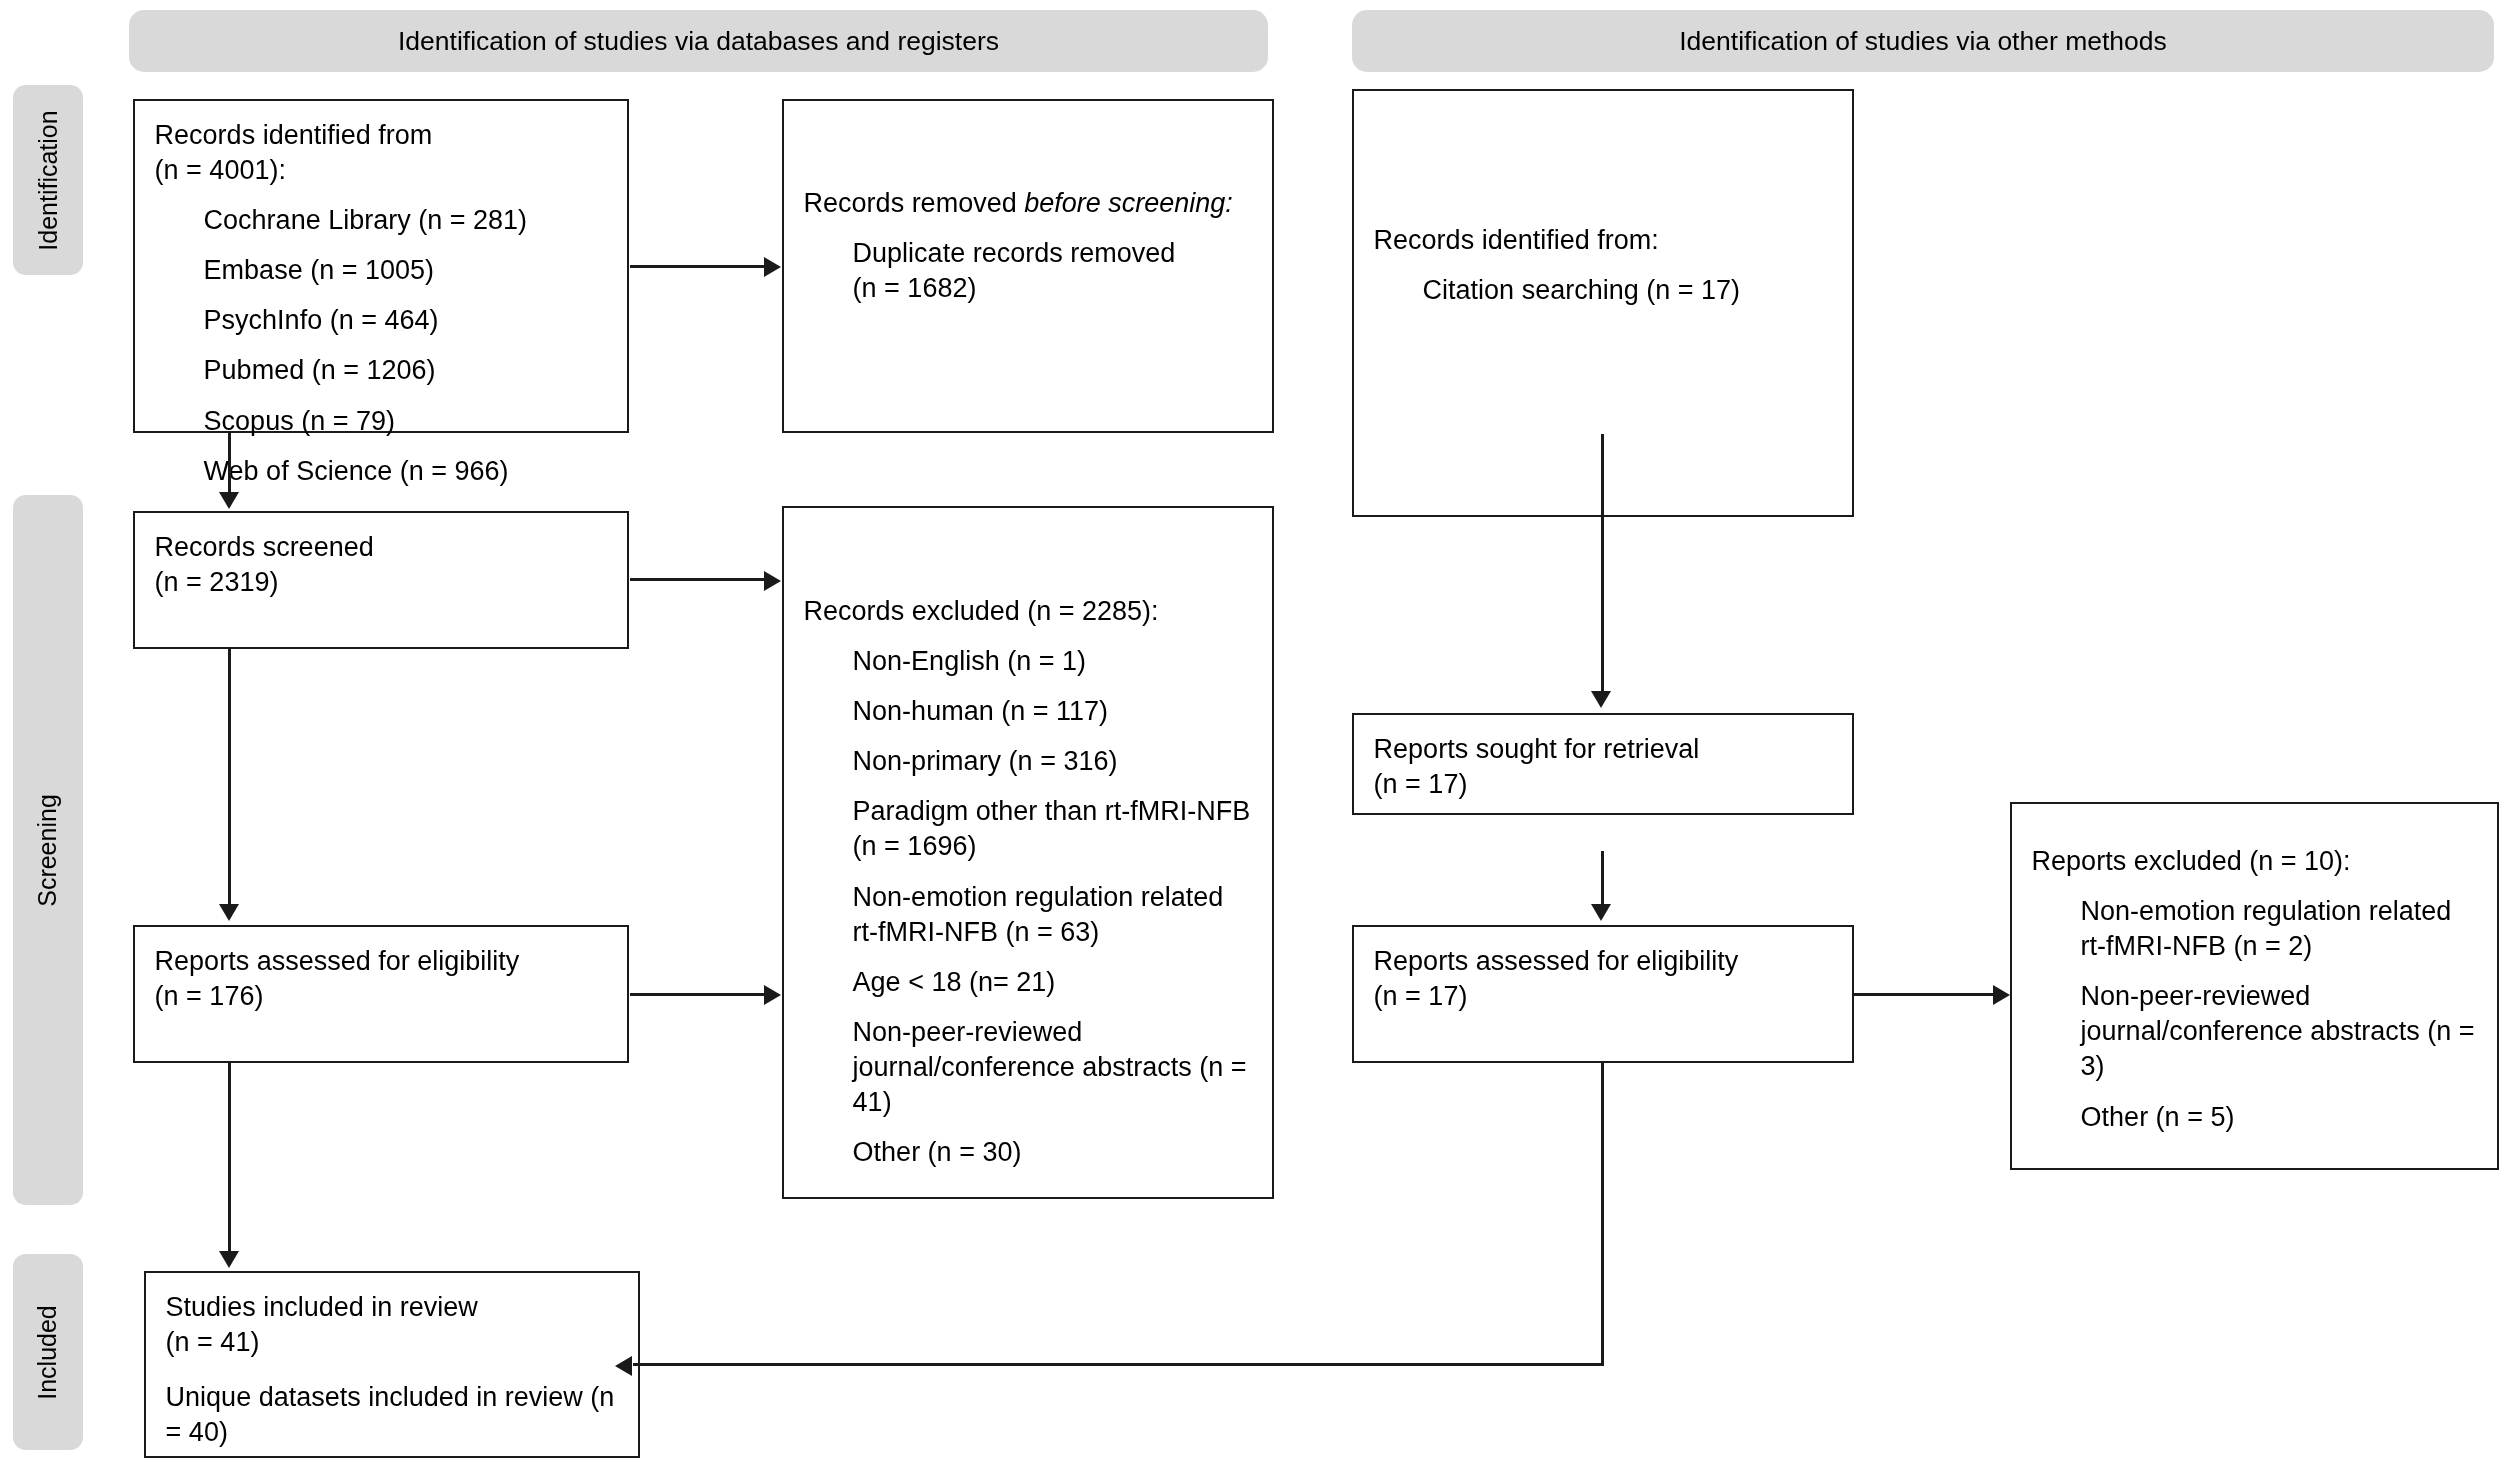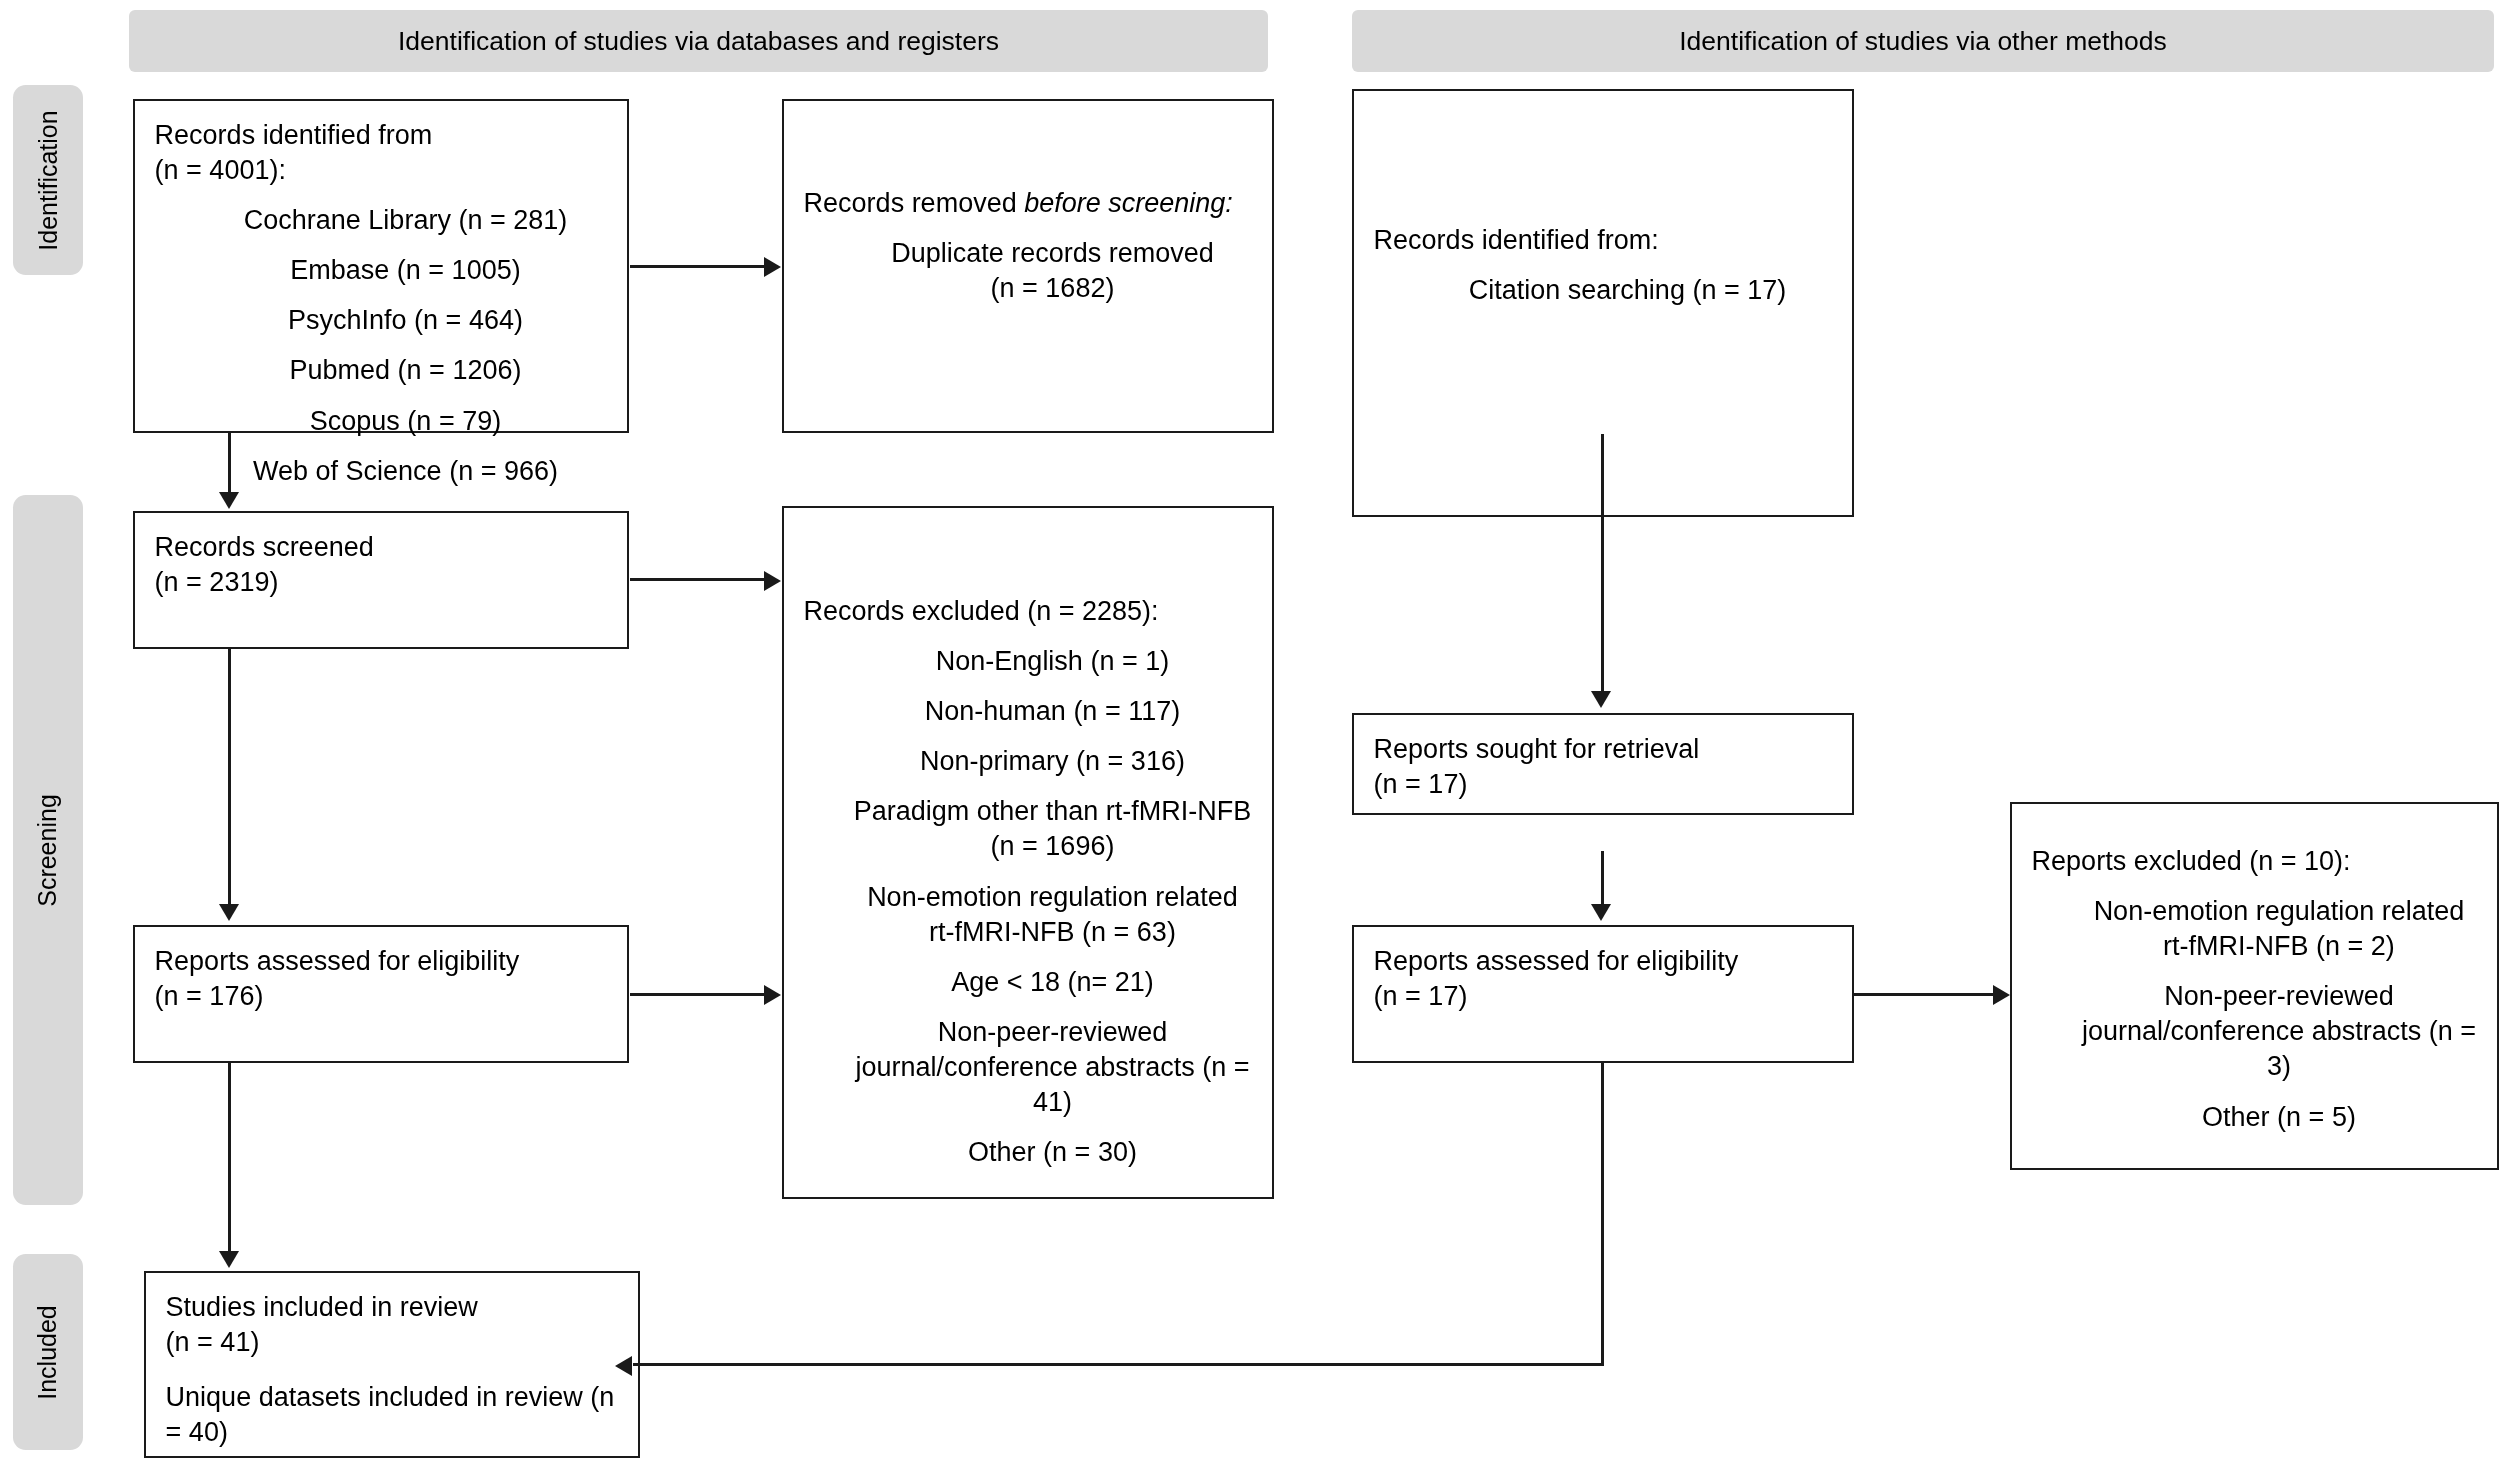--- a/index.html
+++ b/index.html
@@ -1,37 +1,37 @@
 <!DOCTYPE html>
 <html style="font-size:9.2px"><head>
 <meta charset="utf-8">
 <style>
   html,body{margin:0;padding:0;background:#ffffff;}
   body{font-family:"Liberation Sans",sans-serif;}
   #stage{position:relative;width:2512px;height:1471px;background:#fff;overflow:hidden;}
 
   .phase-bar{
-    position:absolute;background:#d9d9d9;border-radius:6px;
+    position:absolute;background:#d9d9d9;border-radius:15px;
     display:flex;align-items:center;justify-content:center;
     color:#000;font-size:26.5px;font-weight:400;letter-spacing:0px;
   }
   .phase-bar.vert{
     border-radius:12.7px;
   }
   .phase-bar.vert .vtext{
     transform:rotate(-90deg);white-space:nowrap;font-size:25px;
   }
 
   .node{
     position:absolute;background:#ffffff;border:2.3px solid #1a1a1a;
     box-sizing:border-box;padding:17px 19.6px;
     font-size:27px;line-height:1.30;color:#000;
   }
   .node .hd{white-space:pre-line;}
-  .node .sub{margin-left:49px;text-align:center;}
+  .node .sub{margin-left:49px;}
   .node .sub div{margin-top:15px;}
   .node .gap{height:19.6px;}
   .it{font-style:italic;}
 
   
   .ln{position:absolute;background:#1a1a1a;}
   .vline{width:2.9px;}
   .hline{height:2.9px;}
   .arr-down{
     position:absolute;width:0;height:0;

